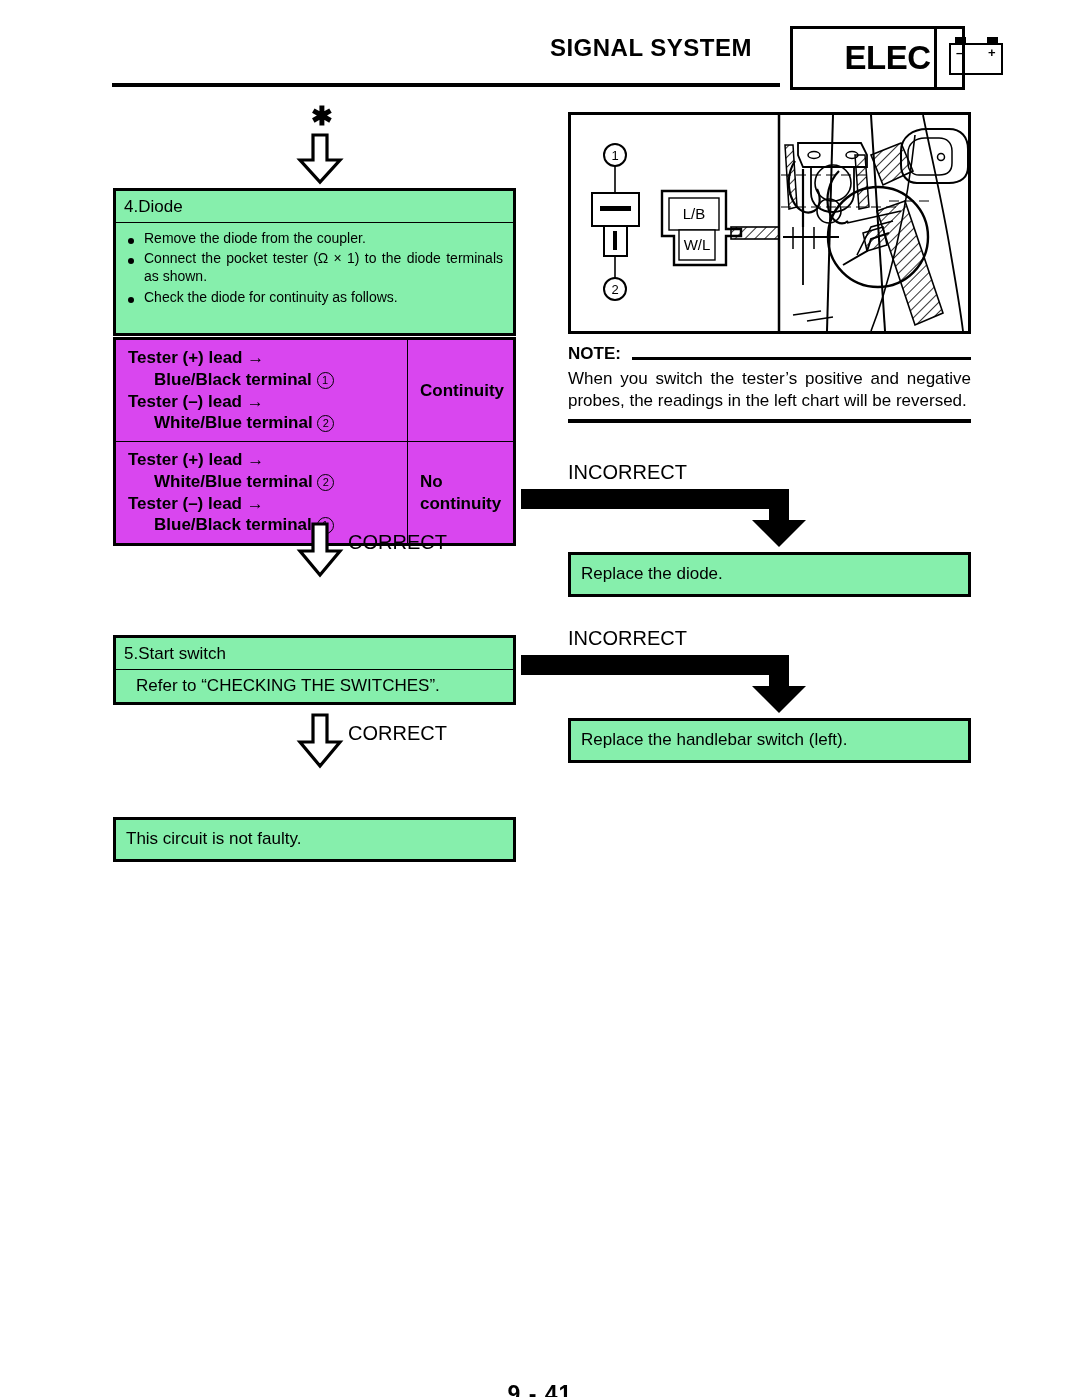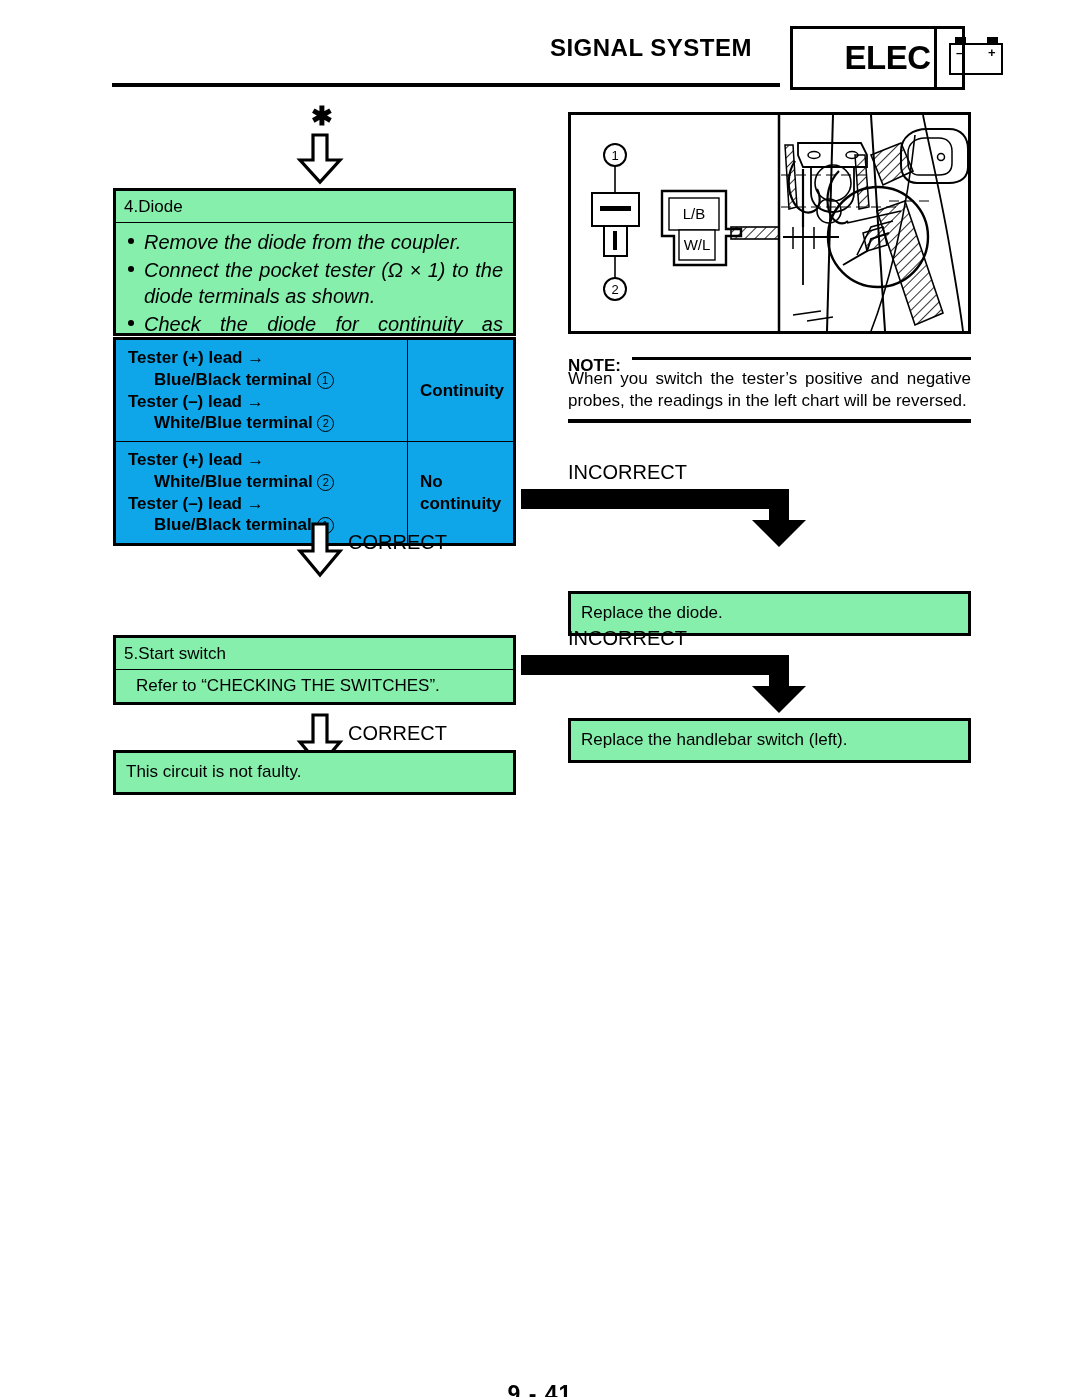--- a/index.html
+++ b/index.html
@@ -117,24 +117,23 @@
   
   ul.bullets {
     list-style: none;
     margin: 0;
     padding: 0;
   }
   ul.bullets li {
     position: relative;
     padding-left: 18px;
     margin: 0 0 2px 0;
-    font-size: 20px;
+    font-size: 14px;
     line-height: 1.30;
     text-align: justify;
-    font-style: italic;
   }
   ul.bullets li::before {
     content: "";
     position: absolute;
     left: 2px;
     top: 9px;
     width: 6px;
     height: 6px;
     border-radius: 50%;
     background: #000;
@@ -142,21 +141,21 @@
 
   
   #continuity-table {
     position: absolute;
     left: 113px;
     top: 337px;
     width: 403px;
     border: 3px solid #000;
     box-sizing: border-box;
     border-collapse: collapse;
-    background: #0ea5e9;
+    background: #d946ef;
   }
   #continuity-table td {
     border: 1px solid #000;
     vertical-align: middle;
     font-weight: bold;
     font-size: 17px;
   }
   #continuity-table td.cond {
     padding: 7px 4px 7px 12px;
     width: 275px;
@@ -225,21 +224,21 @@
   }
   #note-head-row {
     position: relative;
     height: 22px;
   }
   #note-label {
     font-size: 17px;
     font-weight: bold;
     position: absolute;
     left: 0;
-    top: 12px;
+    top: 0;
   }
   #note-head-rule {
     position: absolute;
     left: 64px;
     right: 0;
     top: 13px;
     height: 3px;
     background: #000;
   }
   #note-text {
@@ -341,21 +340,21 @@
   <div class="box-body" style="padding-left:20px; padding-top:6px;">Refer to “CHECKING THE SWITCHES”.</div>
 </div>
 
 <div class="hollow-arrow" style="left:296px; top:713px;">
   <svg width="48" height="56" viewBox="0 0 48 56">
     <polygon points="17,2 31,2 31,29 44,29 24,53 4,29 17,29" fill="#ffffff" stroke="#000000" stroke-width="3.2" stroke-linejoin="miter"></polygon>
   </svg>
 </div>
 <div class="flow-label" style="left:348px; top:722px;">CORRECT</div>
 
-<div class="box" id="result-box" style="left:113px; top:750px; width:403px; height:45px;">
+<div class="box" id="result-box" style="left:113px; top:817px; width:403px; height:45px;">
   <div class="box-body" style="padding-top:9px;">This circuit is not faulty.</div>
 </div>
 
 <div id="illustration">
   <svg width="397" height="216" viewBox="0 0 397 216">
 
     <line x1="208" y1="0" x2="208" y2="216" stroke="#000" stroke-width="2.5"></line>
 
     <circle cx="44" cy="40" r="11" fill="#fff" stroke="#000" stroke-width="2"></circle>
     <text x="44" y="45" font-family="Liberation Sans, sans-serif" font-size="13" text-anchor="middle" fill="#000">1</text>
@@ -449,21 +448,21 @@
   <div id="note-bottom-rule"></div>
 </div>
 
 <div class="flow-label" style="left:568px; top:461px;">INCORRECT</div>
 <div class="elbow-arrow" style="left:521px; top:487px;">
   <svg width="300" height="62" viewBox="0 0 300 62">
     <path d="M0,2 L268,2 L268,33 L285,33 L258,60 L231,33 L248,33 L248,22 L0,22 Z" fill="#000000"></path>
   </svg>
 </div>
 
-<div class="box" id="replace-diode-box" style="left:568px; top:552px; width:403px; height:45px;margin-top:39px;">
+<div class="box" id="replace-diode-box" style="left:568px; top:552px; width:403px; height:45px;">
   <div class="box-body" style="padding-top:9px;">Replace the diode.</div>
 </div>
 
 <div class="flow-label" style="left:568px; top:627px;">INCORRECT</div>
 <div class="elbow-arrow" style="left:521px; top:653px;">
   <svg width="300" height="62" viewBox="0 0 300 62">
     <path d="M0,2 L268,2 L268,33 L285,33 L258,60 L231,33 L248,33 L248,22 L0,22 Z" fill="#000000"></path>
   </svg>
 </div>
 

